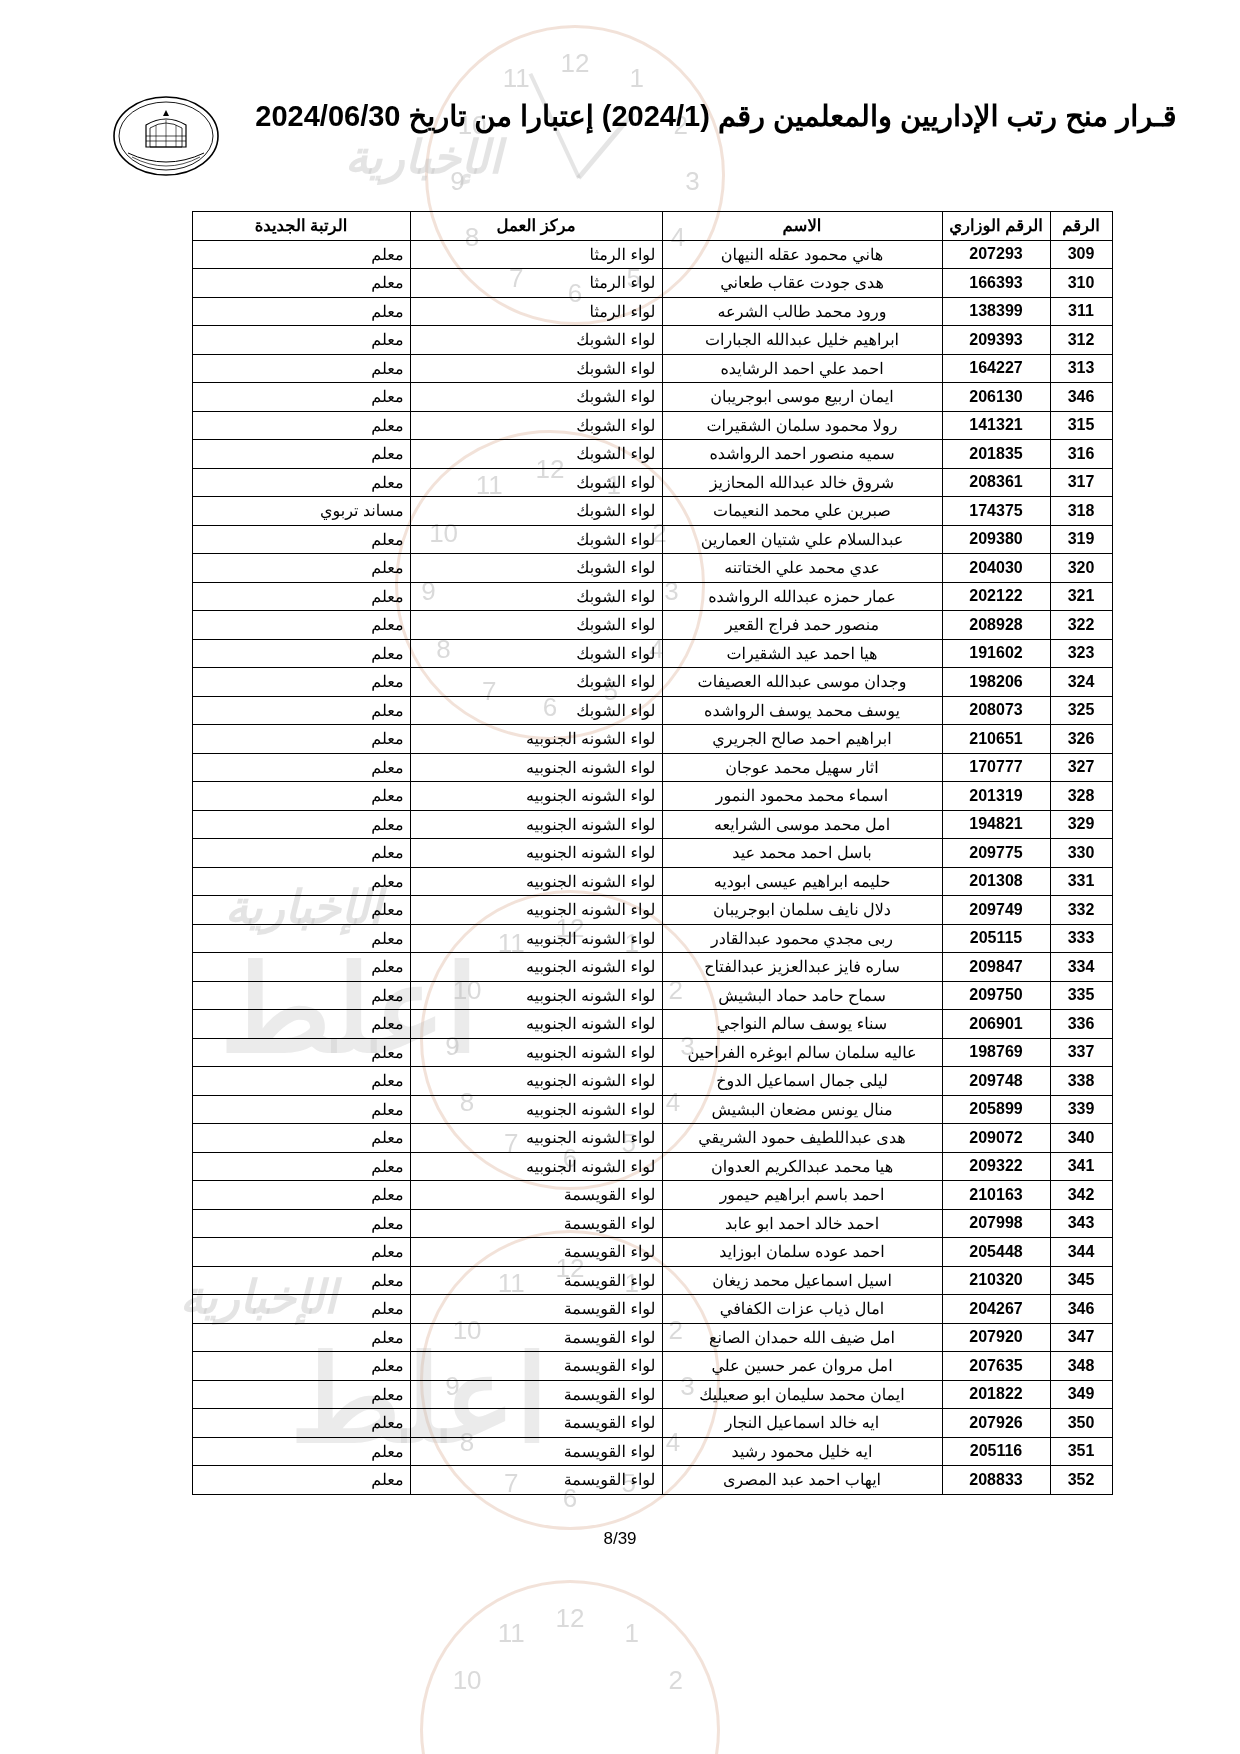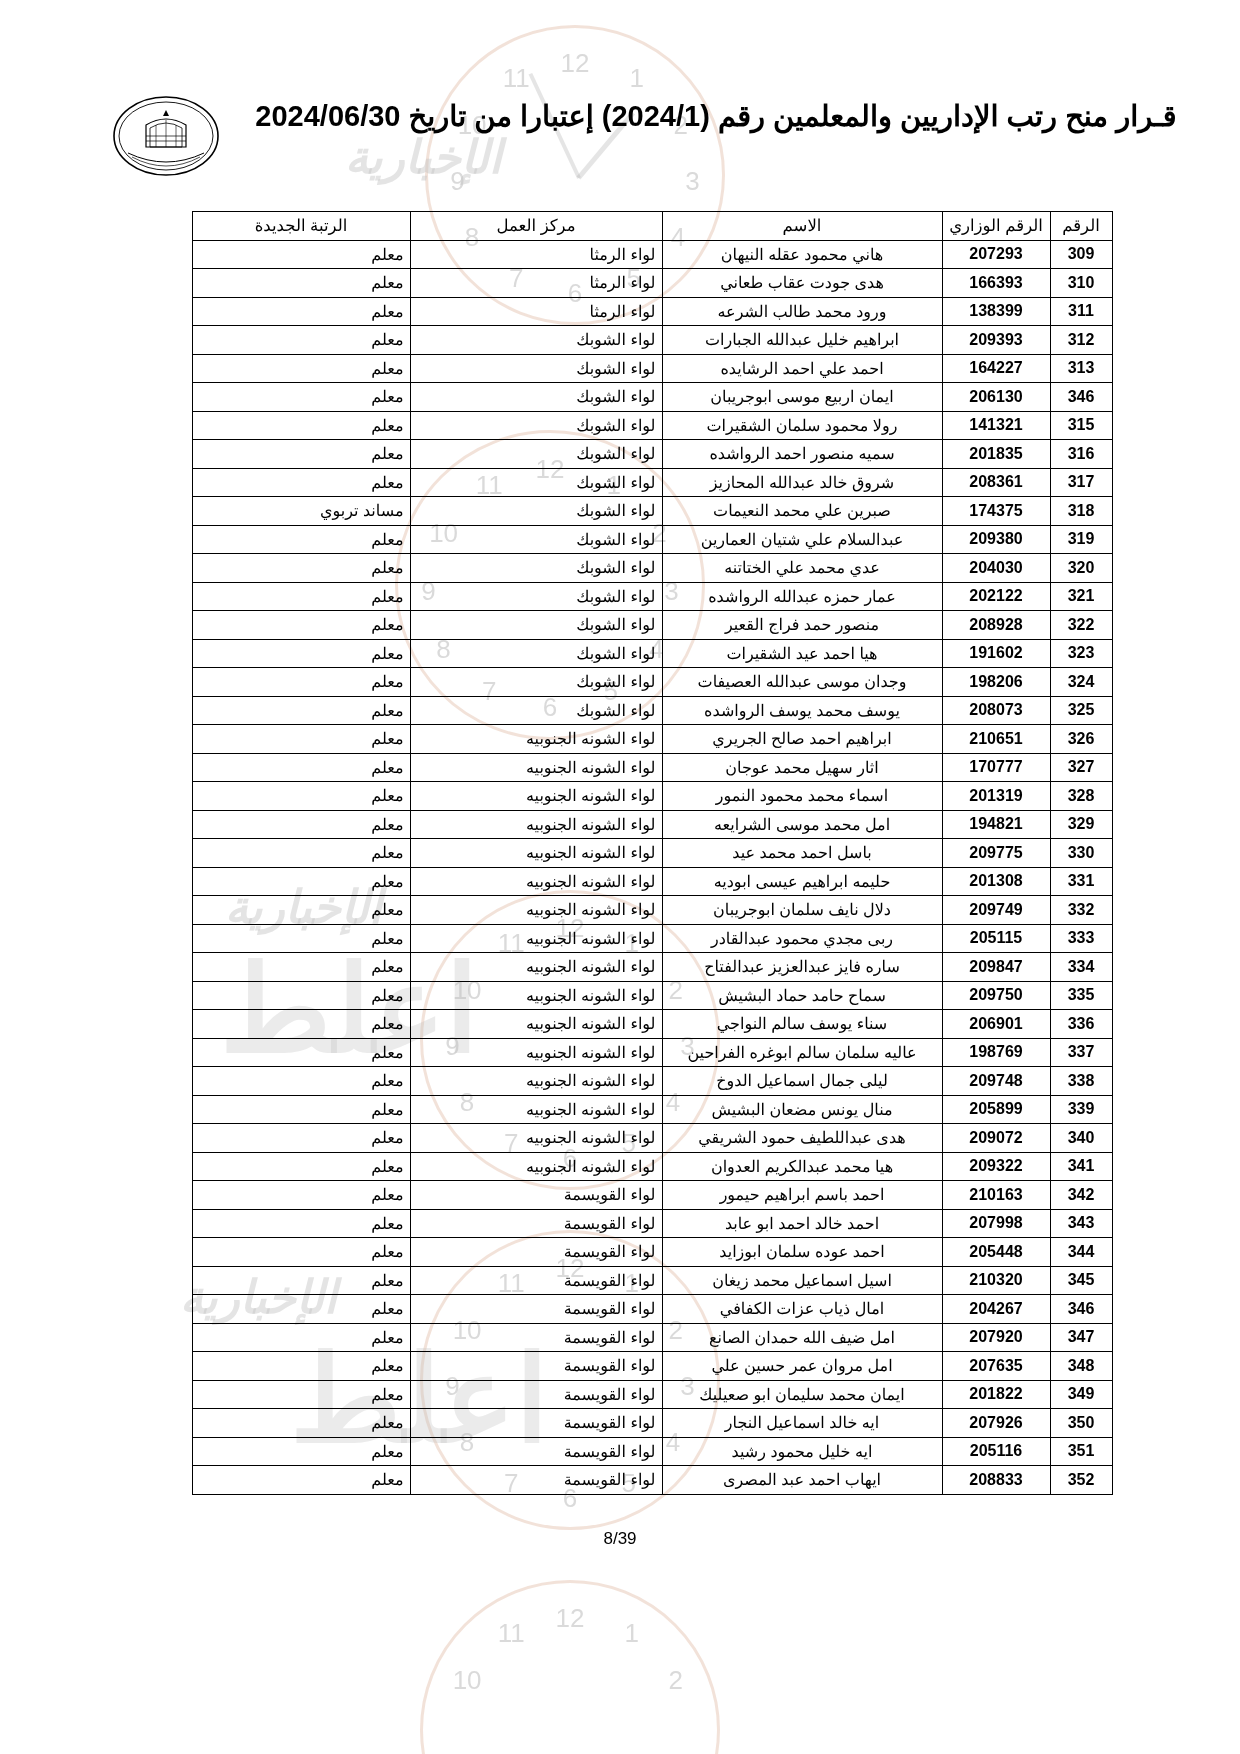--- a/index.html
+++ b/index.html
@@ -104,21 +104,21 @@
   table.grades-table th,
   table.grades-table td {
     border: 1px solid #000;
     height: 27.5px;
     padding: 0 6px;
     font-size: 16px;
     white-space: nowrap;
     overflow: hidden;
   }
   table.grades-table th {
-    font-weight: normal;
+    font-weight: bold;
     text-align: center;
     font-size: 16.5px;
     margin-top: 32px;
   }
   col.c-num    { width: 62px; }
   col.c-minid  { width: 108px; }
   col.c-name   { width: 280px; }
   col.c-center { width: 252px; }
   col.c-rank   { width: 218px; }
 

